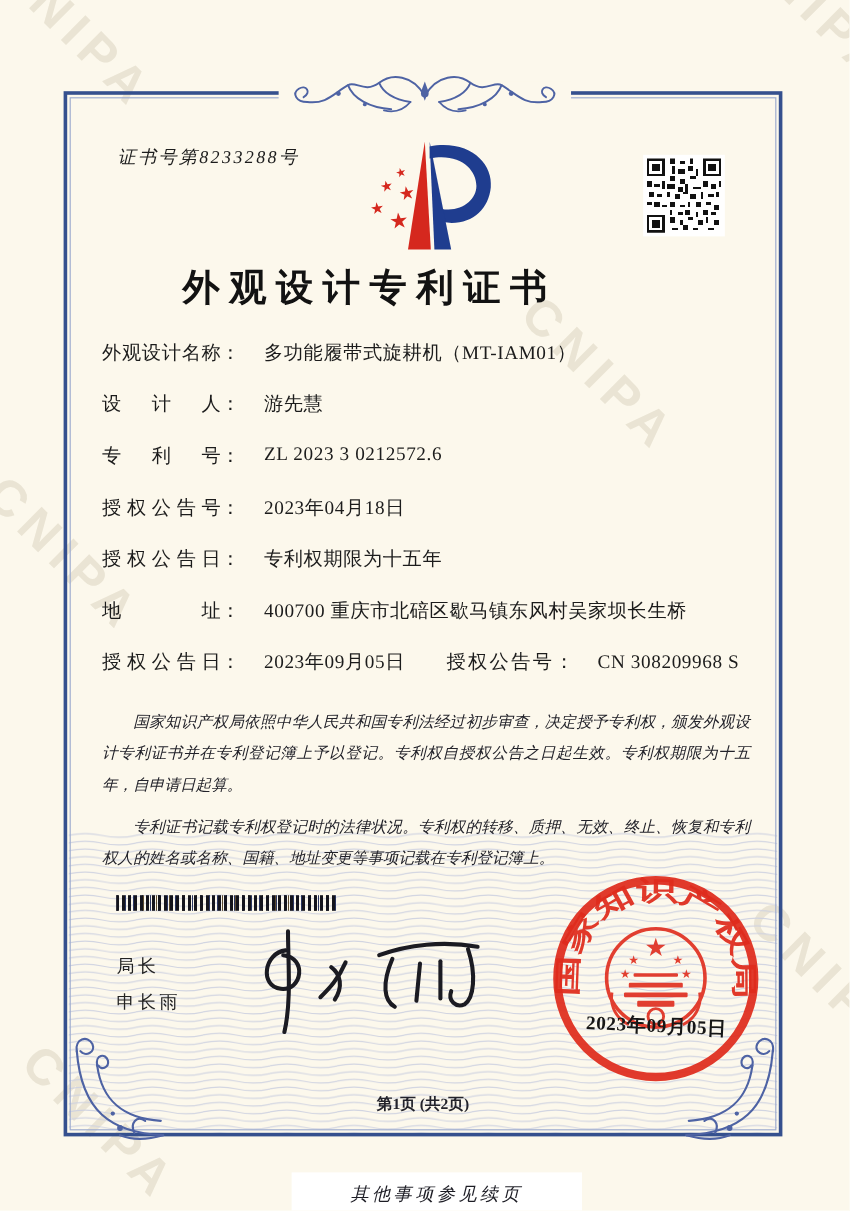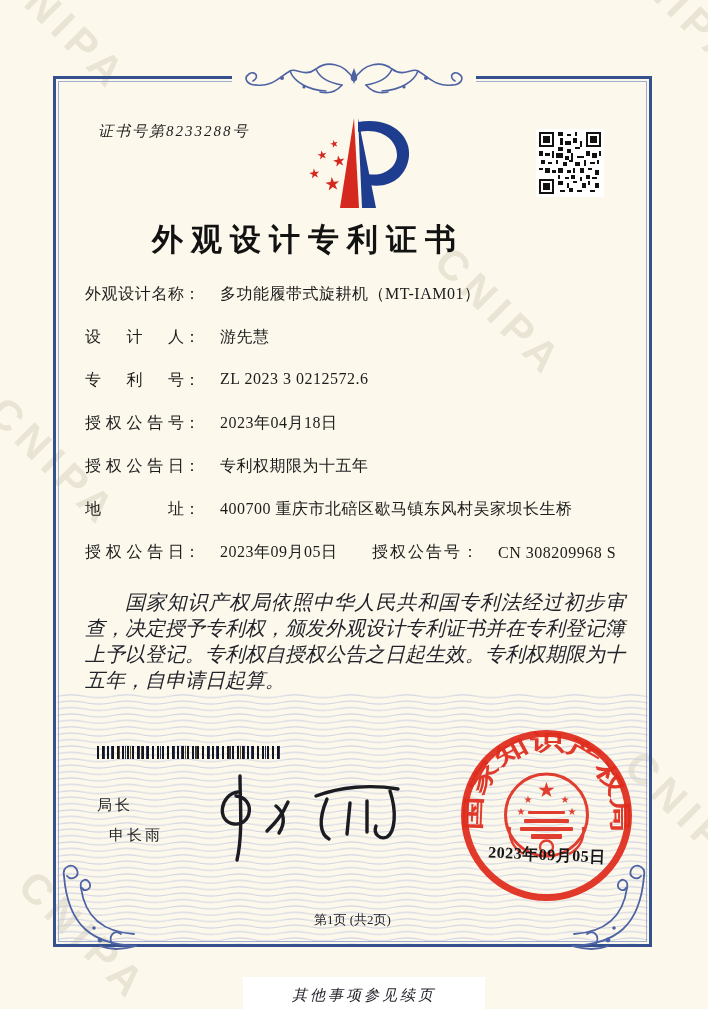--- a/index.html
+++ b/index.html
@@ -49,43 +49,43 @@
     letter-spacing:0;
   }
   .fcolon::after{content:"\FF1A";}
   .fvalue{margin-left:20px;letter-spacing:0.5px;}
   .grant-second{position:absolute;left:287px;display:flex;align-items:center;}
   .flabel2{display:inline-block;letter-spacing:2px;}
   
   .body-text{position:absolute;left:85px;top:589px;width:540px;}
   .body-text p{
     margin:0 0 9px 0;text-indent:2em;font-style:italic;
-    font-size:20px;line-height:26px;text-align:justify;color:#22222a;
+    font-size:13px;line-height:26px;text-align:justify;color:#22222a;
   }
   
   .barcode{
     position:absolute;left:97px;top:746px;width:184px;height:13px;
     background:
       repeating-linear-gradient(90deg,#14141c 0 2px,rgba(0,0,0,0) 2px 5px),
       repeating-linear-gradient(90deg,#2a3560 0 1px,rgba(0,0,0,0) 1px 7px),
       repeating-linear-gradient(90deg,#5b4a2e 0 1px,rgba(0,0,0,0) 1px 11px);
   }
   
   .sig-title{position:absolute;left:97px;top:796px;font-family:Liberation Serif, serif;font-size:15px;letter-spacing:3px;color:#222;}
-  .sig-name{position:absolute;left:109px;top:826px;font-family:"Liberation Sans","DejaVu Sans",sans-serif;font-size:15px;letter-spacing:3px;color:#222;}
+  .sig-name{position:absolute;left:97px;top:826px;font-family:"Liberation Sans","DejaVu Sans",sans-serif;font-size:15px;letter-spacing:3px;color:#222;}
   .sig-script{position:absolute;left:200px;top:772px;width:210px;height:92px;}
   
   .seal{position:absolute;left:458px;top:727px;width:177px;height:177px;}
   .seal-date{
     position:absolute;left:482px;top:845px;width:130px;text-align:center;
     font-size:16px;font-weight:bold;color:#161616;transform:rotate(2.5deg);
     letter-spacing:0.5px;
   }
   
-  .page-indicator{position:absolute;left:53px;top:911px;width:599px;text-align:center;font-size:13px;color:#23232b;}
+  .page-indicator{position:absolute;left:53px;top:911px;width:599px;text-align:center;font-size:13px;color:#23232b;font-weight:bold;}
   .cont-note{
     position:absolute;left:243px;top:950px;width:242px;height:37px;
     background:#ffffff;display:flex;align-items:center;justify-content:center;
     font-style:italic;font-size:15px;letter-spacing:3px;color:#1d1d25;margin-top:27px;
   }
 </style>
 </head>
 <body>
 
 <div class="page">
@@ -287,20 +287,21 @@
       <span class="grant-second">
         <span class="flabel2">授权公告号</span>
           <span class="fcolon"></span>
         <span class="fvalue">CN 308209968 S</span>
       </span>
     </div>
   </div>
 
   <div class="body-text">
     <p>国家知识产权局依照中华人民共和国专利法经过初步审查，决定授予专利权，颁发外观设计专利证书并在专利登记簿上予以登记。专利权自授权公告之日起生效。专利权期限为十五年，自申请日起算。</p>
+    <p>专利证书记载专利权登记时的法律状况。专利权的转移、质押、无效、终止、恢复和专利权人的姓名或名称、国籍、地址变更等事项记载在专利登记簿上。</p>
   </div>
 
   <div class="barcode"></div>
 
   <div class="sig-title">局长</div>
   <div class="sig-name">申长雨</div>
   <div class="sig-script">
     <svg width="210" height="92" viewBox="0 0 210 92">
       <g fill="none" stroke="#1b1b22" stroke-width="3.4" stroke-linecap="round" stroke-linejoin="round">
         <path d="M38,20 C20,22 16,50 34,52 C52,54 56,26 36,24"></path>

